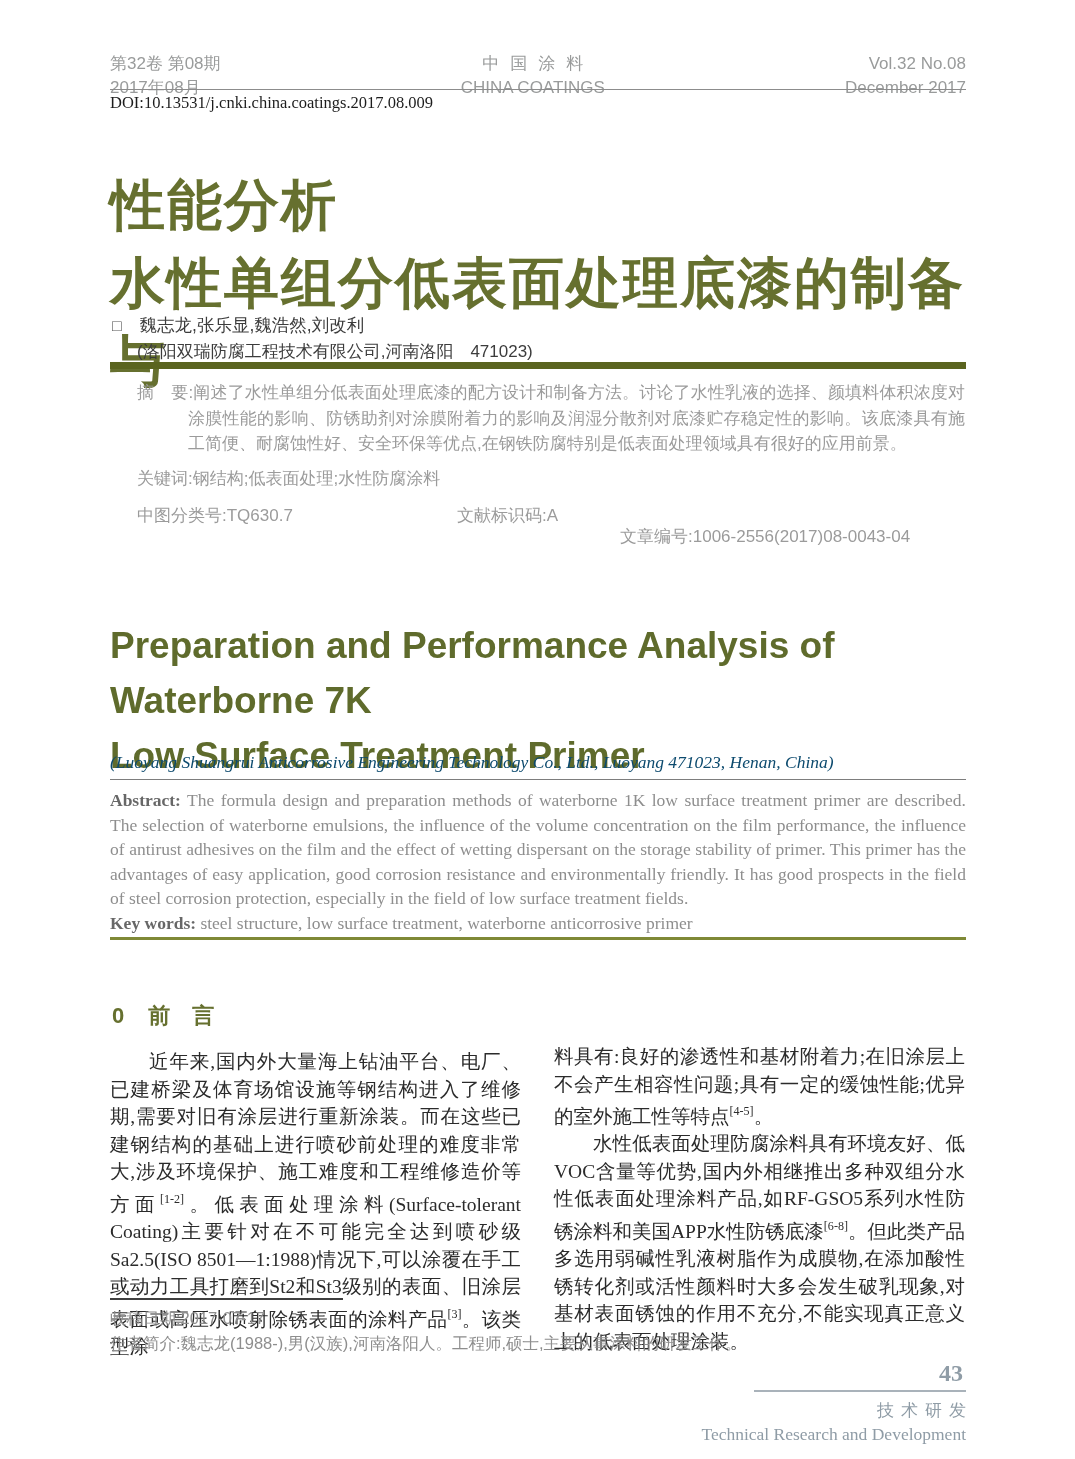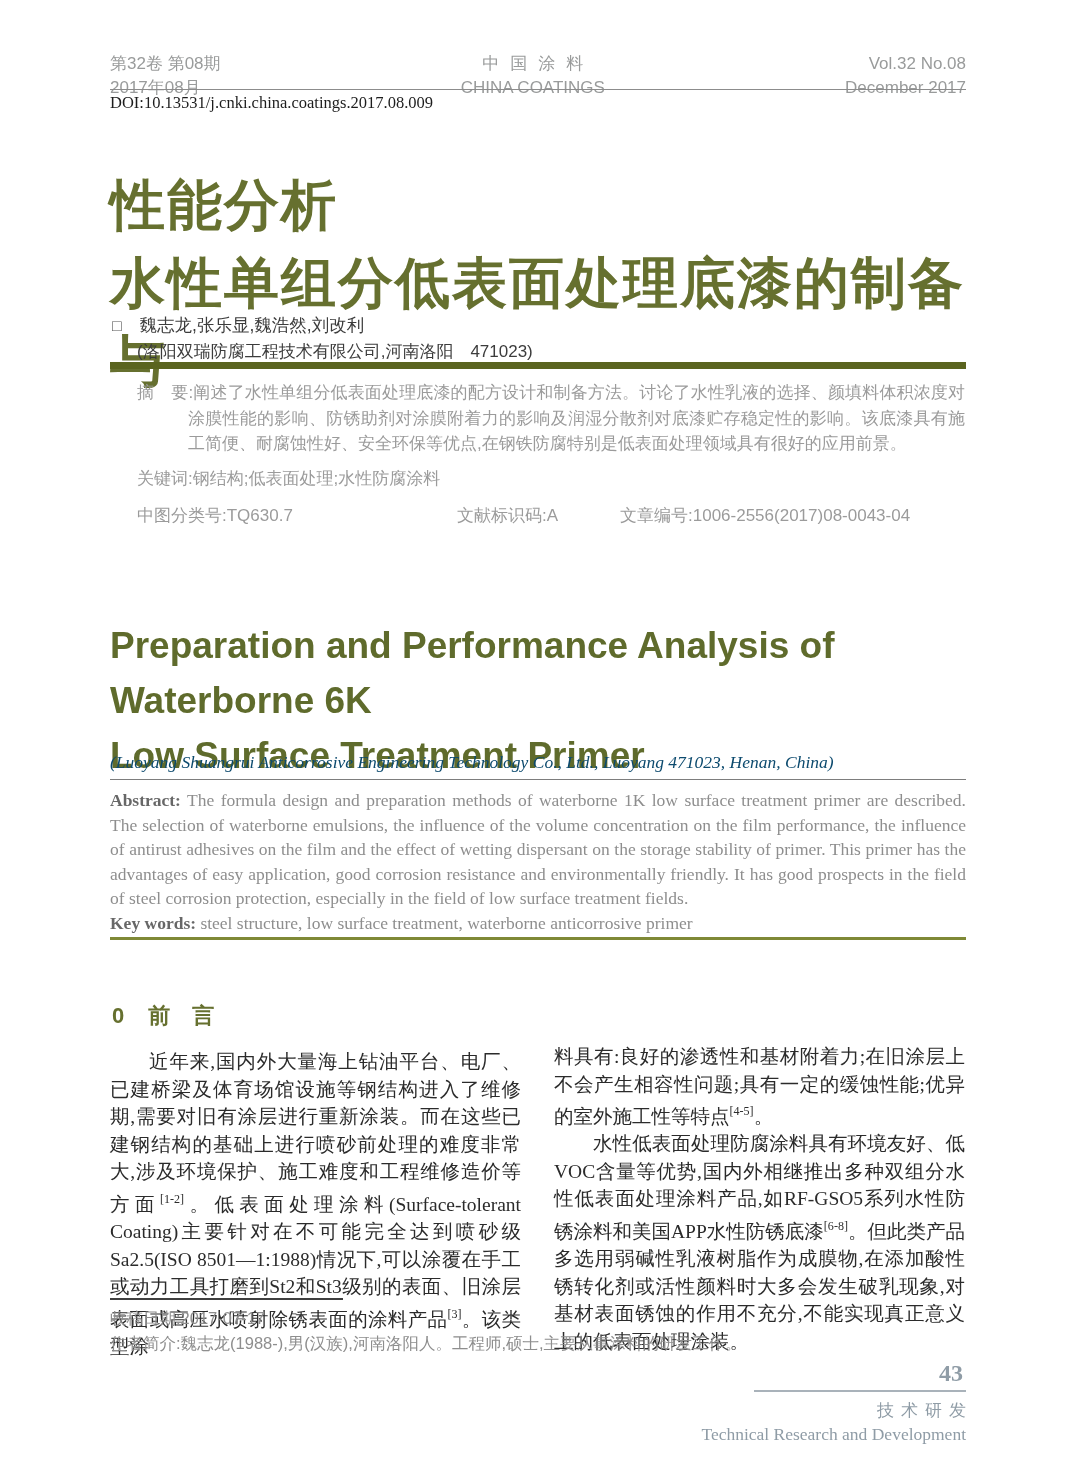--- a/index.html
+++ b/index.html
@@ -54,21 +54,21 @@
   
   .abs-block {
     position:absolute; top:380px; left:137px; width:828px;
     color:#9b9b9b; font-size:17px; line-height:25.6px;
   }
   .abs-cn { text-align:justify; padding-left:51px; text-indent:-51px; }
   .kw-cn { margin-top:9px; }
   .cls-row { position:relative; margin-top:12px; height:22px; }
   .cls-a { position:absolute; left:0; }
   .cls-b { position:absolute; left:320px; }
-  .cls-c { position:absolute; left:483px; }
+  .cls-c { position:absolute; left:483px;margin-top:21px; }
 
   
   .title-en {
     position:absolute; top:618px; left:110px; width:880px;
     color:#5f6b2c; font-weight:bold; font-size:37px; line-height:55px;
     font-family:"Liberation Sans", sans-serif;
   }
   .authors-en {
     position:absolute; top:727px; left:110px;
     color:#8e8e8e; font-size:18px;
@@ -173,21 +173,21 @@
     <p class="abs-cn"><span>摘　要:</span><span>阐述了水性单组分低表面处理底漆的配方设计和制备方法。讨论了水性乳液的选择、颜填料体积浓度对涂膜性能的影响、防锈助剂对涂膜附着力的影响及润湿分散剂对底漆贮存稳定性的影响。该底漆具有施工简便、耐腐蚀性好、安全环保等优点,在钢铁防腐特别是低表面处理领域具有很好的应用前景。</span></p>
     <p class="kw-cn"><span>关键词:</span><span>钢结构;低表面处理;水性防腐涂料</span></p>
     <div class="cls-row">
       <span class="cls-a"><span>中图分类号:</span><span>TQ630.7</span></span>
       <span class="cls-b"><span>文献标识码:</span><span>A</span></span>
       <span class="cls-c"><span>文章编号:</span><span>1006-2556(2017)08-0043-04</span></span>
     </div>
   </div>
 
   <h2 class="title-en">
-    <div>Preparation and Performance Analysis of Waterborne 6K</div>
+    <div>Preparation and Performance Analysis of Waterborne 7K</div>
     <div>Low Surface Treatment Primer</div>
   </h2>
   <div class="affil-en">(Luoyang Shuangrui Anticorrosive Engineering Technology Co., Ltd., Luoyang 471023, Henan, China)</div>
   <div class="thin-rule"></div>
 
   <div class="abs-en-block">
     <p><strong>Abstract:</strong><span> The formula design and preparation methods of waterborne 1K low surface treatment primer are described. The selection of waterborne emulsions, the influence of the volume concentration on the film performance, the influence of antirust adhesives on the film and the effect of wetting dispersant on the storage stability of primer. This primer has the advantages of easy application, good corrosion resistance and environmentally friendly. It has good prospects in the field of steel corrosion protection, especially in the field of low surface treatment fields.</span></p>
     <p><strong>Key words:</strong><span> steel structure, low surface treatment, waterborne anticorrosive primer</span></p>
   </div>
   <div class="olive-rule"></div>

